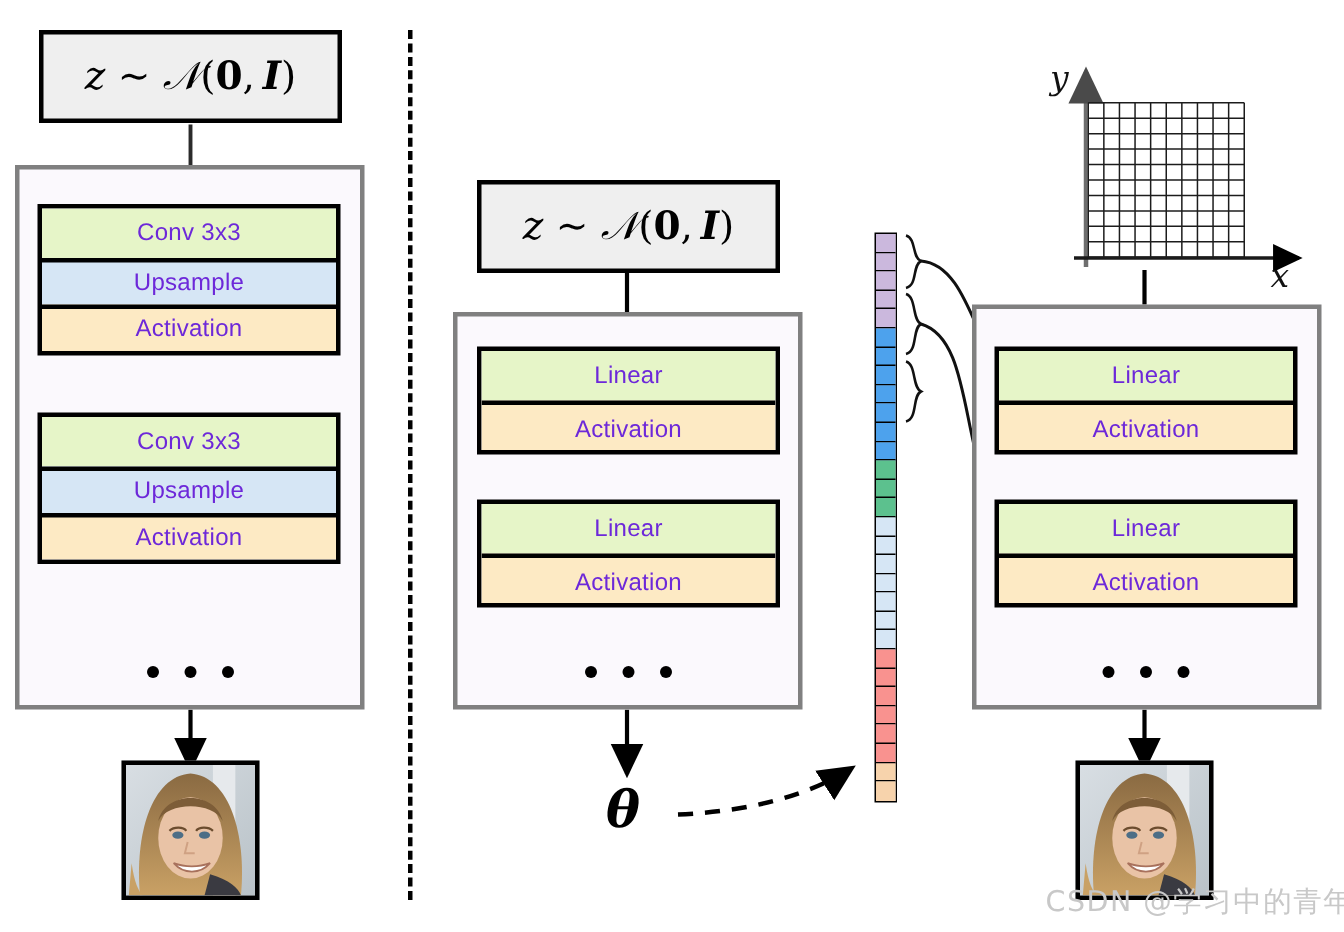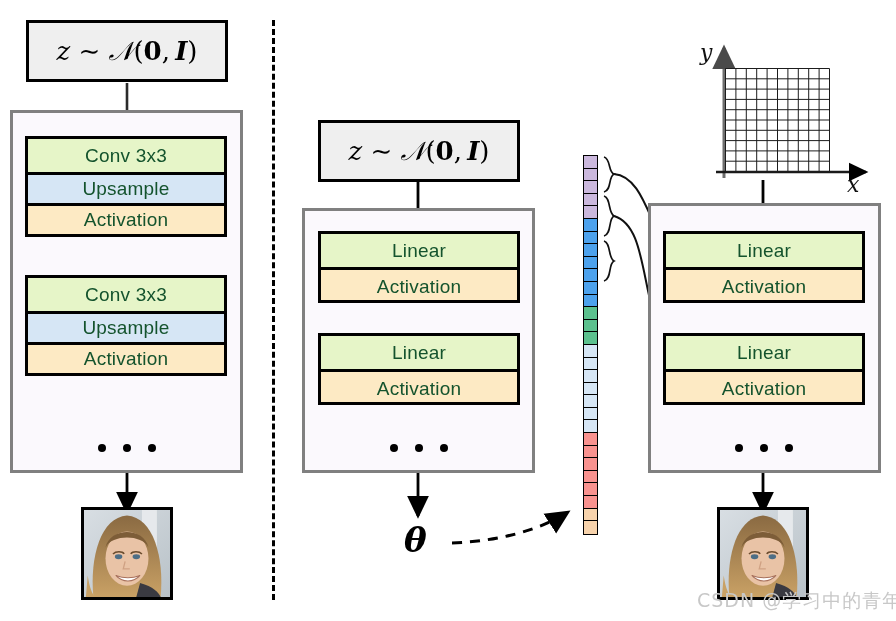--- a/index.html
+++ b/index.html
@@ -33,22 +33,22 @@
 
   .layergroup{
     position:absolute;
     border:3px solid #000;
     box-sizing:border-box;
     overflow:hidden;
   }
   .row{
     box-sizing:border-box;
     display:flex;align-items:center;justify-content:center;
-    font-size:19px;
-    color:#14532d;
+    font-size:16px;
+    color:#6d28d9;
     letter-spacing:.2px;
     font-family:"Liberation Sans", sans-serif;
   }
   .row.sep{border-top:3px solid #000;}
   .c-green{background:#e6f5c8;}
   .c-blue{background:#d6e6f5;}
   .c-orange{background:#fdeac4;}
 
   .dots{
     position:absolute;

